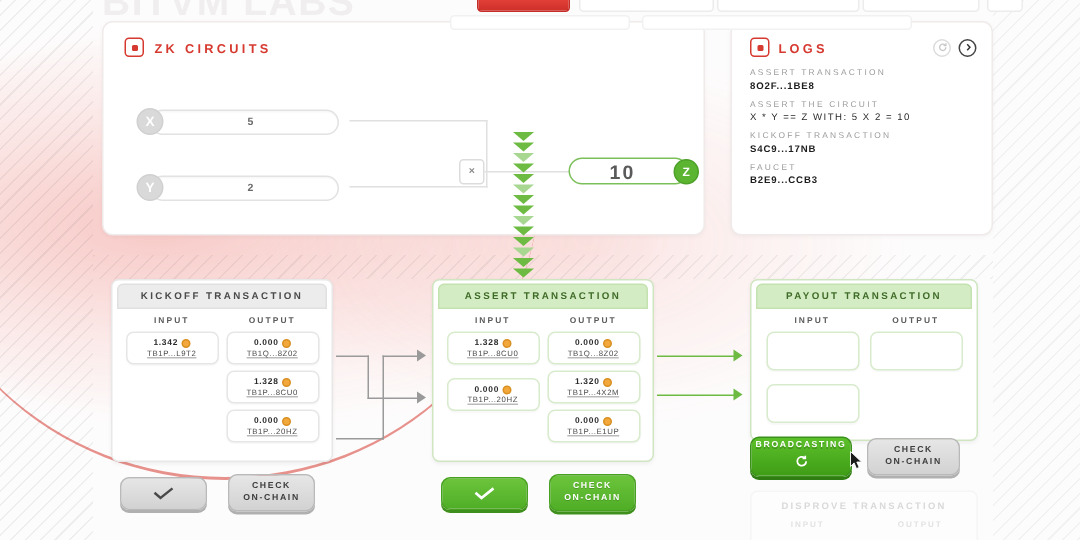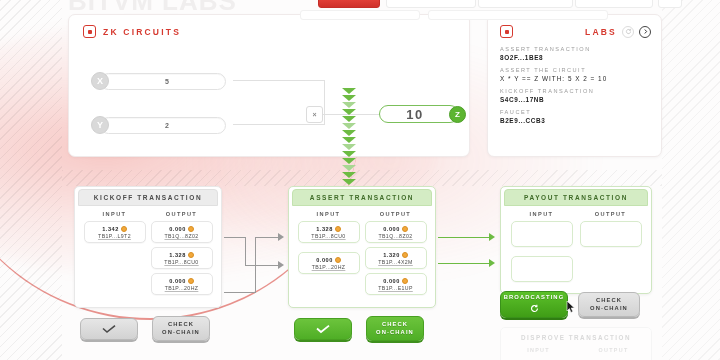--- a/index.html
+++ b/index.html
@@ -120,21 +120,20 @@
     width: 13px; height: 13px; border-radius: 3px;
     border: 1.6px solid #d6392f;
     display: flex; align-items: center; justify-content: center;
   }
   .ttl-icon i {
     display: block; width: 4px; height: 4px; border-radius: 1px; background: #d6392f;
   }
   .ttl-text {
     font-size: 8.5px; font-weight: bold; letter-spacing: 2.2px;
     color: #d6392f;
-    text-align: right;
   }
 
   
   .circuit-area { position: relative; width: 402px; height: 110px; }
   .var-row { position: absolute; display: flex; align-items: center; }
   .var-row.x { left: 22px; top: 34px; }
   .var-row.y { left: 22px; top: 78px; }
   .var-badge {
     width: 18px; height: 18px; border-radius: 50%;
     background: #d9d9d9; color: #fff;
@@ -426,21 +425,21 @@
       <div class="chev dim"></div>
     <div class="chev"></div>
       <div class="chev"></div>
   </div>
 
   <div class="logs-card">
     <div class="logs-head">
       <span class="ttl-icon">
           <i></i>
         </span>
-      <span class="ttl-text" style="margin-left:6px">LABS</span>
+      <span class="ttl-text" style="margin-left:6px">LOGS</span>
       <span class="round-btn">
         <svg width="7" height="7" viewBox="0 0 10 10">
             <path d="M8 5a3 3 0 1 1-1-2.2" fill="none" stroke="#c9c9c9" stroke-width="1.3"></path>
             <path d="M8 1.2V3.4H5.9" fill="none" stroke="#c9c9c9" stroke-width="1.3"></path>
           </svg>
       </span>
       <span class="round-btn dark">
         <svg width="7" height="7" viewBox="0 0 10 10">
             <path d="M4 2.2L6.6 5 4 7.8" fill="none" stroke="#333" stroke-width="1.4"></path>
           </svg>

